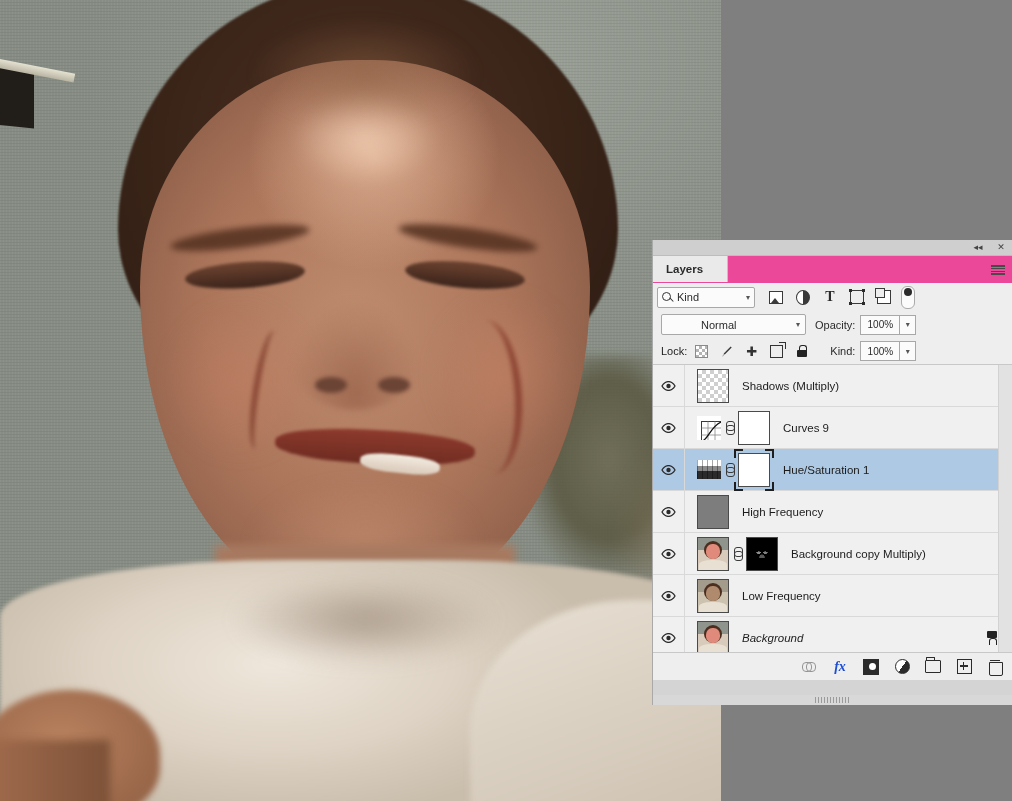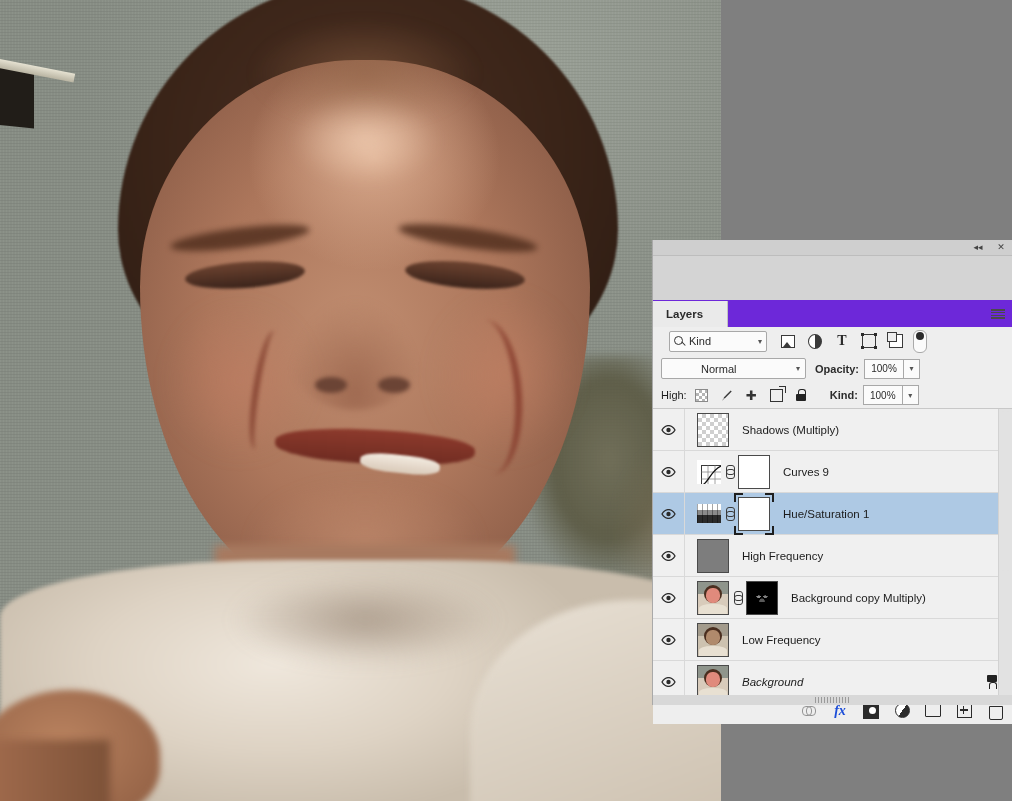--- a/index.html
+++ b/index.html
@@ -172,36 +172,36 @@
     border-left:1px solid #a9a9a9;
     font-size:11px;color:#1c1c1c;
   }
   .panel-titlebar{
     height:15px;background:#cfcfcf;display:flex;align-items:center;justify-content:flex-end;
     padding-right:6px;gap:11px;border-bottom:1px solid #bdbdbd;
   }
   .tb-icon{width:12px;height:11px;display:flex;align-items:center;justify-content:center;
     font-size:9px;color:#444;cursor:pointer;line-height:1;}
   .tab-strip{
-    height:27px;background:#6d28d9;display:flex;align-items:center;position:relative;margin-top:44px;
+    height:27px;background:#ec4899;display:flex;align-items:flex-start;position:relative;
   }
   .tab{
     height:26px;min-width:48px;padding:0 13px;background:#eaeaea;
     display:flex;align-items:center;font-size:11.5px;color:#2b2b2b;
     border-right:1px solid #c2c2c2;font-weight:bold;
   }
   .panel-menu{
     position:absolute;right:8px;top:9px;width:14px;height:10px;cursor:pointer;
     display:flex;flex-direction:column;justify-content:space-between;
   }
   .panel-menu i{display:block;height:1.5px;background:#4a4a4a;}
 
   .panel-body{background:#eeeeee;}
   .filter-row{
-    height:28px;display:flex;align-items:center;padding:0 16px;gap:0;background:#eeeeee;
+    height:28px;display:flex;align-items:center;padding:0 4px;gap:0;background:#eeeeee;
   }
   .kind-select{
     width:88px;height:19px;background:#fbfbfb;border:1px solid #a8a8a8;border-radius:2px;
     display:flex;align-items:center;padding:0 4px;gap:4px;font-size:11px;color:#2b2b2b;
   }
   .kind-select .lbl{flex:1;}
   .chev{font-size:8px;color:#555;}
   .mag{width:11px;height:11px;position:relative;flex:0 0 11px;}
   .mag::before{content:"";position:absolute;left:0;top:0;width:7px;height:7px;border:1.4px solid #333;border-radius:50%;}
   .mag::after{content:"";position:absolute;left:6.5px;top:7px;width:4.5px;height:1.4px;background:#333;transform:rotate(45deg);}
@@ -227,21 +227,21 @@
   .toggle-pill::after{content:"";position:absolute;left:1.5px;top:1.5px;width:8px;height:8px;border-radius:50%;background:#2b2b2b;}
 
   .blend-row{
     height:27px;display:flex;align-items:center;padding:0 8px;background:#eeeeee;
   }
   .blend-select{
     width:133px;height:19px;background:#fbfbfb;border:1px solid #a8a8a8;border-radius:2px;
     display:flex;align-items:center;padding:0 5px;font-size:11px;color:#2b2b2b;
   }
   .blend-select .lbl{flex:1;padding-left:34px;}
-  .sm-label{margin-left:9px;font-size:11px;color:#2b2b2b;font-weight:bold;}
+  .sm-label{margin-left:9px;font-size:11px;color:#2b2b2b;}
   .num-box{
     margin-left:5px;width:38px;height:18px;background:#fbfbfb;border:1px solid #a8a8a8;
     display:flex;align-items:center;justify-content:center;font-size:10px;color:#2b2b2b;
   }
   .num-chev{width:15px;height:18px;background:#fbfbfb;border:1px solid #a8a8a8;border-left:none;
     display:flex;align-items:center;justify-content:center;}
 
   .lock-row{
     height:26px;display:flex;align-items:center;padding:0 8px;background:#eeeeee;
     border-bottom:1px solid #c8c8c8;
@@ -446,21 +446,21 @@
         <span class="chev">▾</span>
       </div>
       <span class="sm-label">Opacity:</span>
       <div class="num-box">100%</div>
       <div class="num-chev">
           <span class="chev">▾</span>
         </div>
     </div>
 
     <div class="lock-row">
-      <span>High:</span>
+      <span>Lock:</span>
       <div class="lock-icons">
         <div class="lk">
             <span class="checker-ic"></span>
           </div>
         <div class="lk">
           <svg class="brush-ic" viewBox="0 0 14 14">
               <path d="M11.5 1.6 L12.6 2.7 L5.4 9.9 L3.6 10.6 L4.3 8.8 Z" fill="#3a3a3a"></path>
               <path d="M3.4 10.9 L2.2 12.4 L4.1 11.6 Z" fill="#7a7a7a"></path>
             </svg>
         </div>

